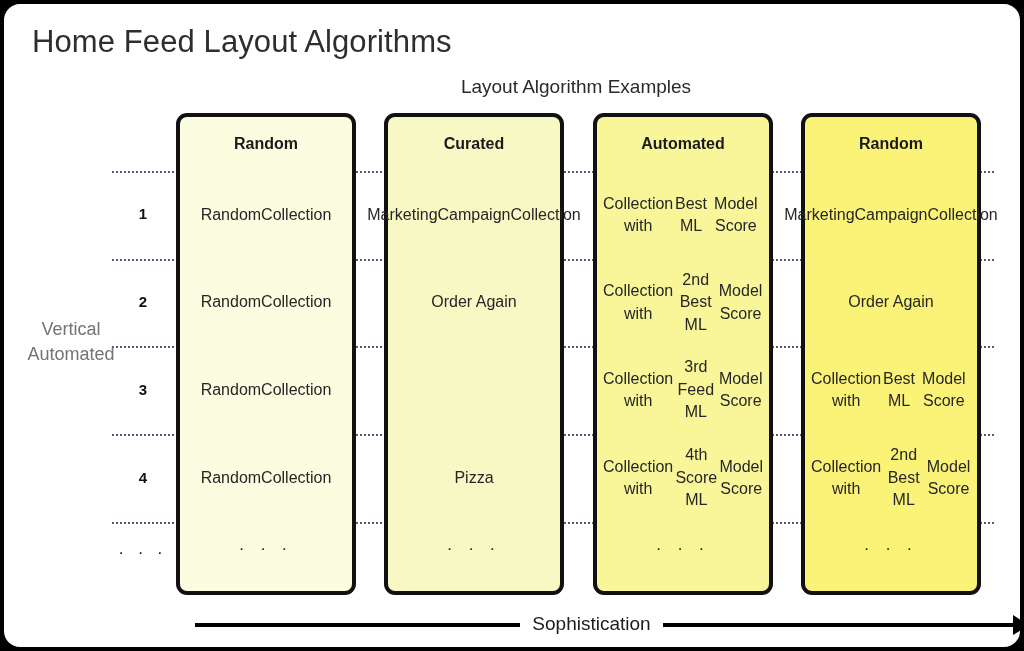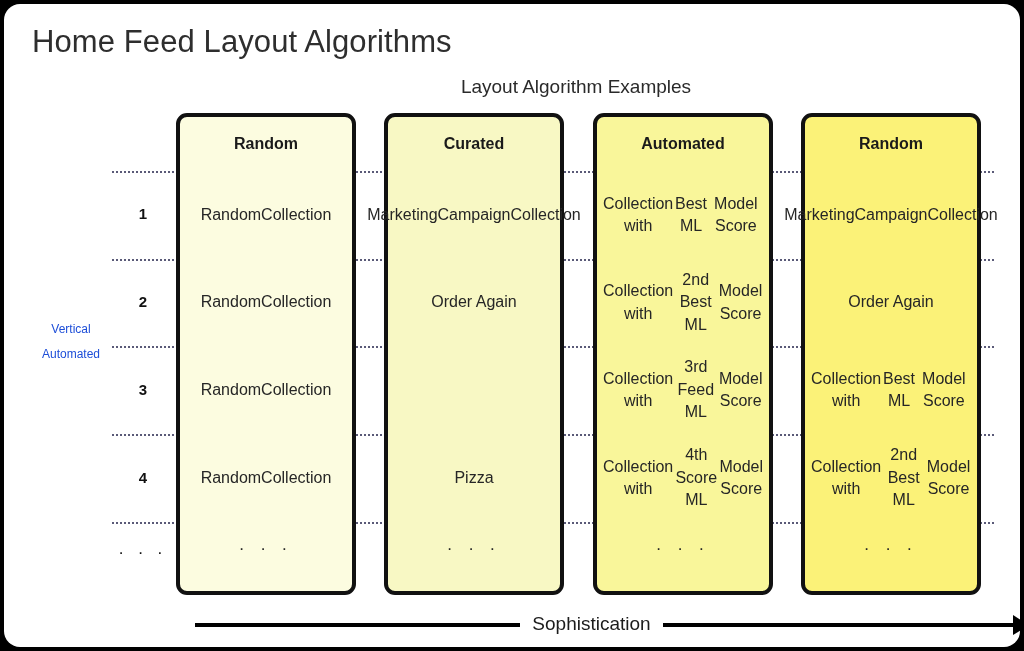--- a/index.html
+++ b/index.html
@@ -128,23 +128,23 @@
     font-size: 17px;
     letter-spacing: 5px;
   }
 
   #axis-y-label {
     position: absolute;
     left: 14px;
     top: 313px;
     width: 106px;
     text-align: center;
-    font-size: 12px;
+    font-size: 18px;
     line-height: 25px;
-    color: #1d4ed8;
+    color: #737373;
   }
 
   
   #axis-x {
     position: absolute;
     left: 0;
     top: 600px;
     width: 1016px;
     height: 40px;
     margin-left: 20px;

